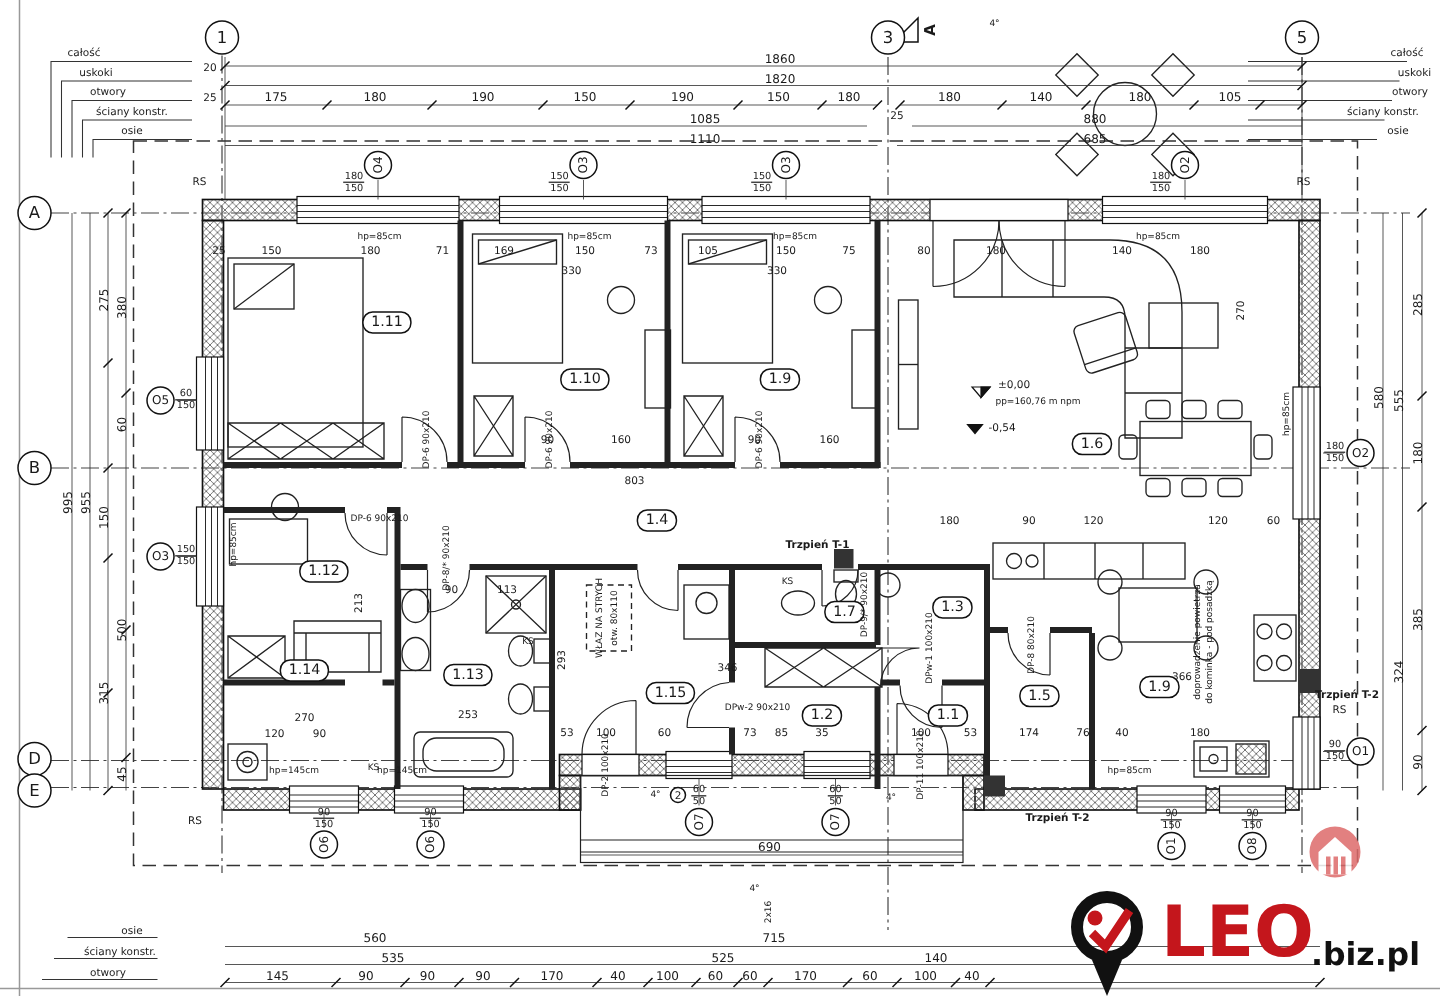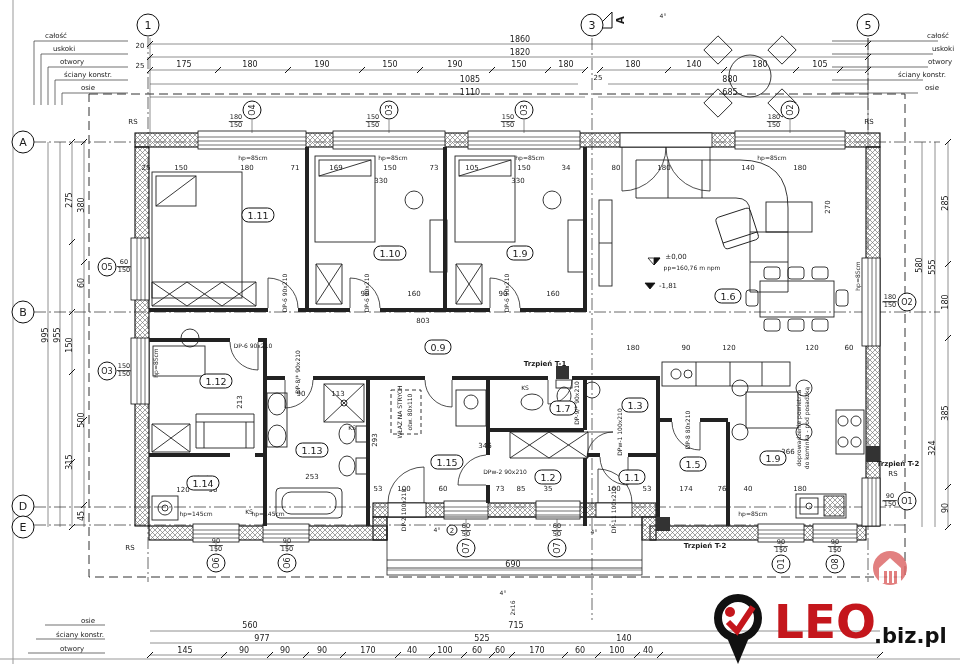--- a/index.html
+++ b/index.html
@@ -425,21 +425,21 @@
 <span class="t vt" style="left:946px;top:302px">180</span>
 <span class="t vt" style="left:946px;top:413px">385</span>
 <span class="t vt" style="left:946px;top:508px">90</span>
 <span class="t vt" style="left:933px;top:267px">555</span>
 <span class="t vt" style="left:933px;top:448px">324</span>
 <span class="t vt" style="left:920px;top:265px">580</span>
 
 <span class="t" style="left:513px;top:565px">690</span>
 <span class="t" style="left:250px;top:626px">560</span>
 <span class="t" style="left:516px;top:626px">715</span>
-<span class="t" style="left:262px;top:639px">977</span>
+<span class="t" style="left:262px;top:639px">535</span>
 <span class="t" style="left:482px;top:639px">525</span>
 <span class="t" style="left:624px;top:639px">140</span>
 <span class="t" style="left:185px;top:651px">145</span>
 <span class="t" style="left:244px;top:651px">90</span>
 <span class="t" style="left:285px;top:651px">90</span>
 <span class="t" style="left:322px;top:651px">90</span>
 <span class="t" style="left:368px;top:651px">170</span>
 <span class="t" style="left:412px;top:651px">40</span>
 <span class="t" style="left:445px;top:651px">100</span>
 <span class="t" style="left:477px;top:651px">60</span>
@@ -451,21 +451,21 @@
 
 <span class="t fs7" style="left:146px;top:168px">25</span>
 <span class="t fs7" style="left:181px;top:168px">150</span>
 <span class="t fs7" style="left:247px;top:168px">180</span>
 <span class="t fs7" style="left:295px;top:168px">71</span>
 <span class="t fs7" style="left:336px;top:168px">169</span>
 <span class="t fs7" style="left:390px;top:168px">150</span>
 <span class="t fs7" style="left:434px;top:168px">73</span>
 <span class="t fs7" style="left:472px;top:168px">105</span>
 <span class="t fs7" style="left:524px;top:168px">150</span>
-<span class="t fs7" style="left:566px;top:168px">34</span>
+<span class="t fs7" style="left:566px;top:168px">75</span>
 <span class="t fs7" style="left:616px;top:168px">80</span>
 <span class="t fs7" style="left:664px;top:168px">180</span>
 <span class="t fs7" style="left:748px;top:168px">140</span>
 <span class="t fs7" style="left:800px;top:168px">180</span>
 <span class="t fs7" style="left:381px;top:181px">330</span>
 <span class="t fs7" style="left:518px;top:181px">330</span>
 <span class="t fs7" style="left:365px;top:294px">90</span>
 <span class="t fs7" style="left:414px;top:294px">160</span>
 <span class="t fs7" style="left:503px;top:294px">90</span>
 <span class="t fs7" style="left:553px;top:294px">160</span>
@@ -496,26 +496,26 @@
 <span class="t fs7" style="left:812px;top:348px">120</span>
 <span class="t fs7" style="left:849px;top:348px">60</span>
 <span class="t fs7" style="left:788px;top:452px">366</span>
 <span class="t fs7 vt" style="left:828px;top:207px">270</span>
 <span class="t fs7 vt" style="left:240px;top:402px">213</span>
 
 <div class="room" style="left:258px;top:215px">1.11</div>
 <div class="room" style="left:390px;top:253px">1.10</div>
 <div class="room" style="left:520px;top:253px">1.9</div>
 <div class="room" style="left:728px;top:296px">1.6</div>
-<div class="room" style="left:438px;top:347px">0.9</div>
+<div class="room" style="left:438px;top:347px">1.4</div>
 <div class="room" style="left:216px;top:381px">1.12</div>
 <div class="room" style="left:563px;top:408px">1.7</div>
 <div class="room" style="left:635px;top:405px">1.3</div>
 <div class="room" style="left:312px;top:450px">1.13</div>
-<div class="room" style="left:203px;top:483px">1.14</div>
+<div class="room" style="left:203px;top:447px">1.14</div>
 <div class="room" style="left:447px;top:462px">1.15</div>
 <div class="room" style="left:548px;top:477px">1.2</div>
 <div class="room" style="left:632px;top:477px">1.1</div>
 <div class="room" style="left:693px;top:464px">1.5</div>
 <div class="room" style="left:773px;top:458px">1.9</div>
 
 <div class="circ rot" style="left:252px;top:110px">O4</div>
 <div class="frac" style="left:236px;top:122px">
       <i>180</i>
       <i>150</i>
@@ -622,20 +622,20 @@
 <div class="circ sm" style="left:452px;top:530px">2</div>
 
 <span class="t fs6 vt" style="left:400px;top:412px">WŁAZ NA STRYCH</span>
 <span class="t fs6 vt" style="left:410px;top:412px">otw. 80x110</span>
 
 <span class="t fs6 vt" style="left:799px;top:428px">doprowadzenie powietrza</span>
 <span class="t fs6 vt" style="left:807px;top:428px">do kominka - pod posadzką</span>
 
 <span class="t lvl" style="left:676px;top:257px">±0,00</span>
 <span class="t fs6" style="left:692px;top:268px">pp=160,76 m npm</span>
-<span class="t lvl" style="left:668px;top:286px">-1,81</span>
+<span class="t lvl" style="left:668px;top:286px">-0,54</span>
 
 <div>
   <span class="logo-leo">LEO</span>
   <span class="logo-suffix">.biz.pl</span>
 </div>
 
 </div>
 
 </body></html>

